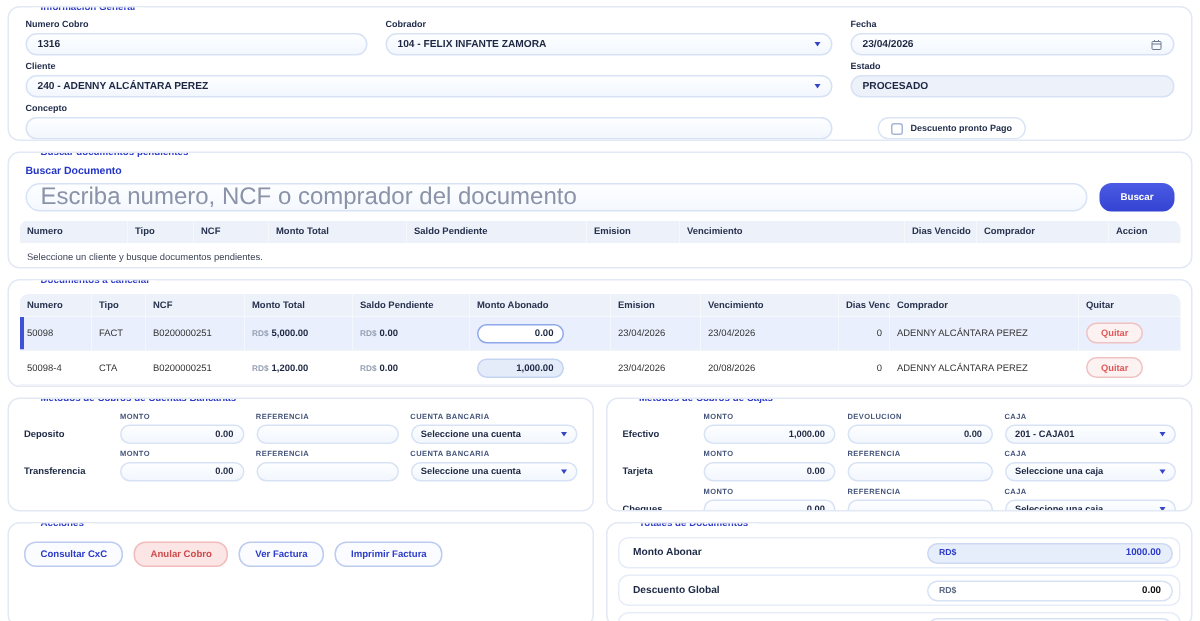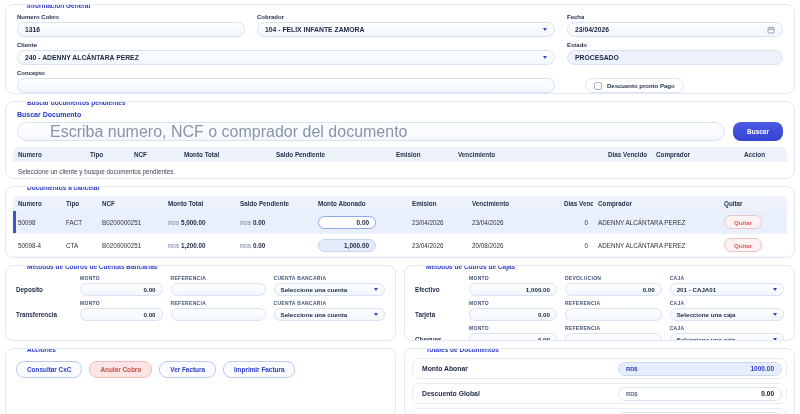--- a/index.html
+++ b/index.html
@@ -14,21 +14,21 @@
     background:#fff; padding:0 5px; font-size:6.5px; font-weight:bold; color:#2d3bc5; line-height:9px; }
 
   
   .flabel { display:block; font-size:6px; font-weight:bold; color:#1e2a49; margin-bottom:2px; }
   .inp { display:flex; align-items:center; height:15px; border:1px solid #d7e2f5; border-radius:8px;
     background:linear-gradient(#fdfeff,#f2f7fe); padding:0 7px; font-size:6.8px; font-weight:bold;
     color:#1d2742; width:100%; }
   .inp.readonly { background:#edf1fa; }
   .caret { width:0; height:0; border-left:2.5px solid transparent; border-right:2.5px solid transparent;
     border-top:3.5px solid #3644c8; margin-left:auto; }
-  input.raw { border:none; outline:none; background:transparent; font:inherit; color:inherit; width:100%;margin-left:23px; }
+  input.raw { border:none; outline:none; background:transparent; font:inherit; color:inherit; width:100%; }
   input.raw::placeholder { color:#8a93a8; font-weight:normal; }
 
   
   .g1 { display:grid; grid-template-columns:228px 1fr 216px; column-gap:12px; row-gap:5px; padding:0 4px; }
   .span2 { grid-column:1 / 3; }
   .cal-icon { margin-left:auto; display:flex; }
   .chk-wrap { display:flex; align-items:flex-end; }
   .chkbox { display:inline-flex; align-items:center; gap:5px; border:1px solid #dbe5f6; border-radius:8px;
     height:15px; padding:0 8px; margin-left:18px; font-size:6px; font-weight:bold; color:#1e2a49; background:#fff; }
   .cb { width:8px; height:8px; border:1px solid #a7b6d6; border-radius:2px; background:#fff; }

